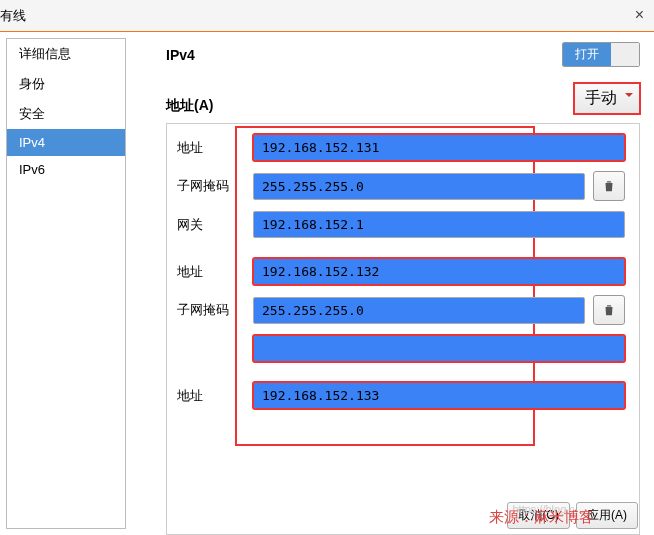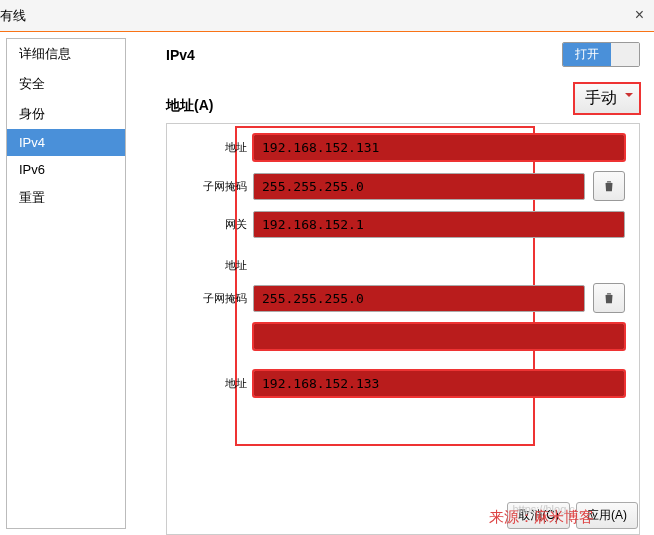--- a/index.html
+++ b/index.html
@@ -17,46 +17,45 @@
 .toggle { display: flex; border: 1px solid #999; border-radius: 2px; overflow: hidden; }
 .toggle-on { background: #4a90d9; color: #fff; padding: 3px 12px; font-size: 12px; }
 .toggle-off { background: #eee; width: 28px; }
 .addr-row { display: flex; justify-content: space-between; align-items: center; margin-bottom: 8px; }
 .addr-title { font-weight: bold; font-size: 14px; margin-top: 16px; }
 .dropdown { border: 1px solid #999; border-radius: 0; background: linear-gradient(#fafafa,#e8e8e8); padding: 4px 22px 4px 10px; position: relative; font-size: 16px; cursor: pointer; outline: 2px solid #e33; outline-offset: -1px; }
 .dropdown::after { content: ""; position: absolute; right: 6px; top: 9px; border: 4px solid transparent; border-top-color: #c33; }
 .scroll-area { flex: 1; border: 1px solid #ccc; padding: 10px 14px 10px 10px; overflow: hidden; position: relative; }
 .red-box { position: absolute; border: 2px solid #e33; pointer-events: none; }
 .field-row { display: flex; align-items: center; margin-bottom: 10px; position: relative; }
-.field-label { width: 70px; text-align: right; margin-right: 6px; font-size: 11px; }
-.field-input { flex: 1; padding: 5px 8px; border: 1px solid #aaa; border-radius: 2px; font-family: monospace; font-size: 13px; background: #b91c1c; }
+.field-label { width: 70px; margin-right: 6px; font-size: 13px; }
+.field-input { flex: 1; padding: 5px 8px; border: 1px solid #aaa; border-radius: 2px; font-family: monospace; font-size: 13px; background: #3b82f6; }
 .trash-btn { width: 32px; height: 30px; margin-left: 8px; border: 1px solid #999; border-radius: 3px; background: linear-gradient(#fafafa,#eaeaea); display: flex; align-items: center; justify-content: center; cursor: pointer; }
 .trash-btn svg { width: 14px; height: 14px; }
 .group-sp { height: 10px; }
 .dialog-buttons { position: absolute; right: 16px; bottom: 6px; display: flex; gap: 6px; }
 .dlg-btn { padding: 4px 10px; border: 1px solid #aaa; border-radius: 3px; background: linear-gradient(#fafafa,#eaeaea); font-size: 12px; cursor: pointer; }
 .watermark { position: absolute; right: 60px; bottom: 8px; color: #d44; font-size: 15px; pointer-events: none; text-align: center; }
 .watermark2 { position: absolute; right: 70px; bottom: 20px; color: #ccc; font-size: 11px; pointer-events: none; margin-left: 32px; }
 </style>
 </head>
 <body>
 
 <div class="titlebar">
   <span class="titlebar-title">有线</span>
   <span class="close-btn">×</span>
 </div>
 
 <div class="main">
   <div class="sidebar">
     <div class="sidebar-item">详细信息</div>
+    <div class="sidebar-item">身份</div>
     <div class="sidebar-item">安全</div>
-    <div class="sidebar-item">身份</div>
     <div class="sidebar-item selected">IPv4</div>
     <div class="sidebar-item">IPv6</div>
-    <div class="sidebar-item">重置</div>
   </div>
 
   <div class="content">
     <div class="header-row">
       <span class="header-title">IPv4</span>
       <div class="toggle">
         <span class="toggle-on">打开</span>
         <span class="toggle-off"></span>
       </div>
     </div>
@@ -85,20 +84,21 @@
         </div>
       </div>
       <div class="field-row">
         <span class="field-label">网关</span>
         <input class="field-input" value="192.168.152.1" style="">
       </div>
       <div class="group-sp"></div>
 
       <div class="field-row">
         <span class="field-label">地址</span>
+        <input class="field-input" style="outline: rgb(238, 51, 51) solid 2px; outline-offset: -1px;" value="192.168.152.132">
       </div>
       <div class="field-row">
         <span class="field-label">子网掩码</span>
         <input class="field-input" value="255.255.255.0" style="">
         <div class="trash-btn">
           <svg viewBox="0 0 24 24">
               <path fill="#555" d="M6 7h12l-1 14H7L6 7zm3-3h6l1 2H8l1-2z"></path>
             </svg>
         </div>
       </div>

